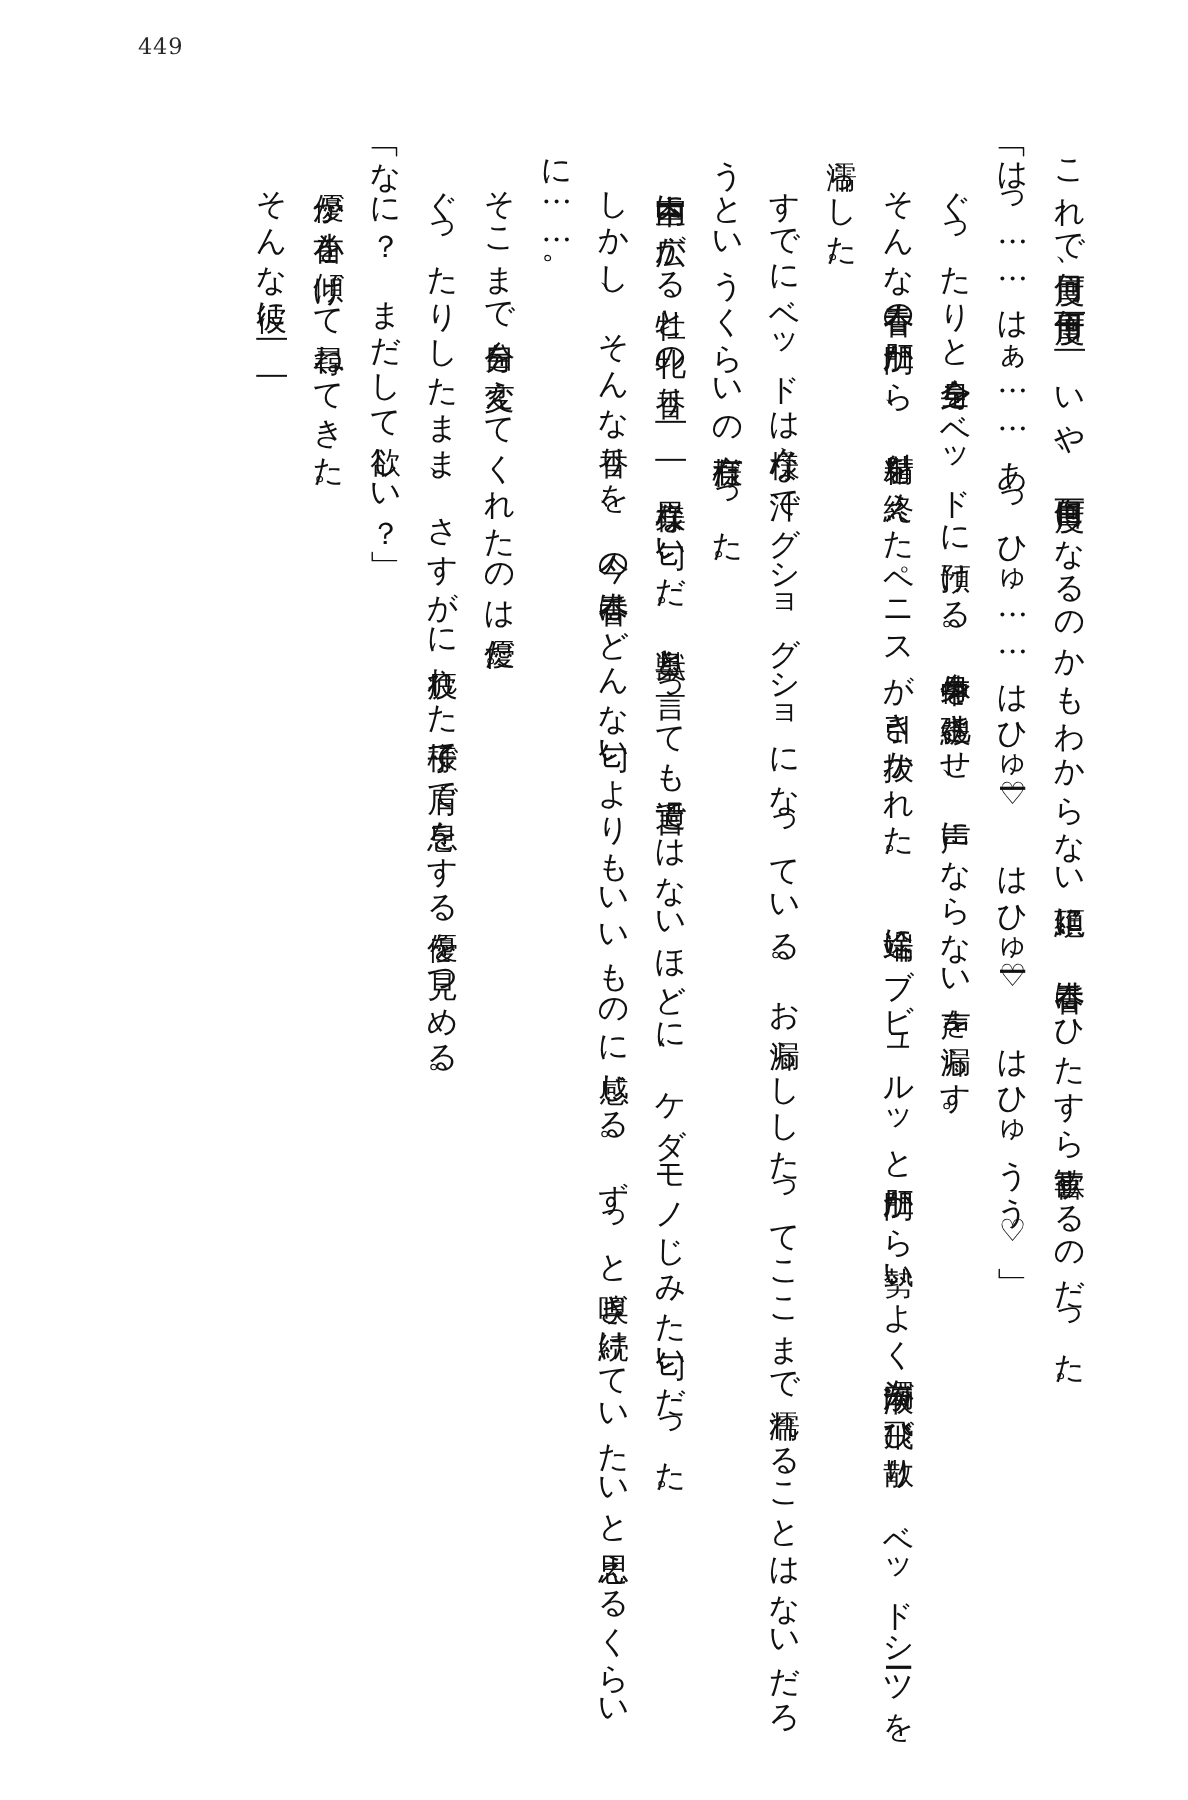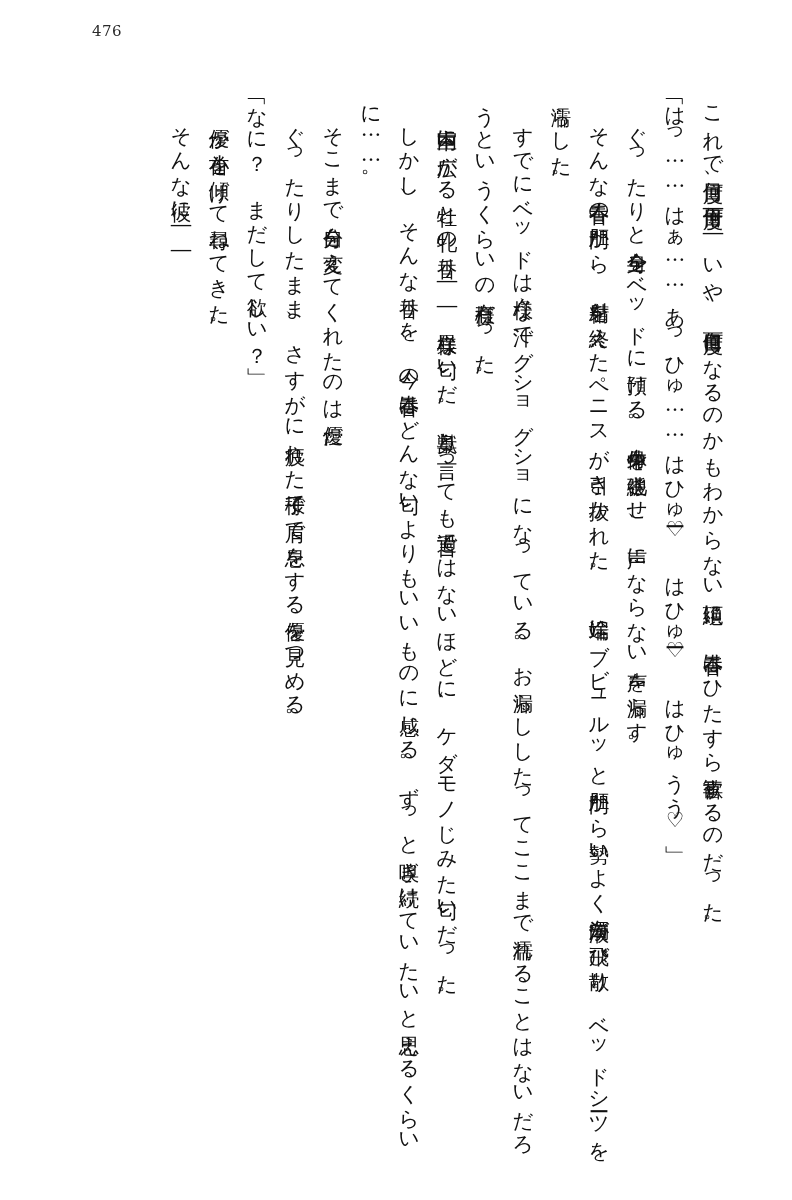--- a/index.html
+++ b/index.html
@@ -52,21 +52,21 @@
     text-indent: 0;
   }
   .text-body p.indent {
     text-indent: 21px;
   }
 </style>
 </head>
 <body>
 
 <div class="page">
-  <div class="page-number">476</div>
+  <div class="page-number">449</div>
   <div class="text-body">
       <p class="">これで何度目、何十度目――いや、何百度目になるのかもわからない絶頂に、春香はひたすら歓喜するのだった。</p>
       <p class="">「はっ……はぁ……あっひゅ……はひゅー♡　はひゅー♡　はひゅうう♡」</p>
       <p class="indent">ぐったりと全身をベッドに預ける。身体中を弛緩させ、声にならない声を漏らす。</p>
       <p class="indent">そんな春香の肛門から、射精を終えたペニスが引き抜かれた。　途端にブビュルッと肛門から勢いよく白濁液が飛び散り、ベッドシーツを濡らした。</p>
       <p class="indent">すでにベッドは様々な汁でグショグショになっている。お漏らししたってここまで濡れることはないだろうというくらいの有様だった。</p>
       <p class="indent">室内中に広がる牡と牝の香り――異様な匂いだ。獣臭と言っても過言ではないほどに、ケダモノじみた匂いだった。</p>
       <p class="indent">しかし、そんな香りを、今の春香はどんな匂いよりもいいものに感じる。ずっと嗅ぎ続けていたいと思えるくらいに……。</p>
       <p class="indent">そこまで自分を変えてくれたのは優だ。</p>
       <p class="indent">ぐったりしたまま、さすがに疲れた様子で肩で息をする優を見つめる。</p>

